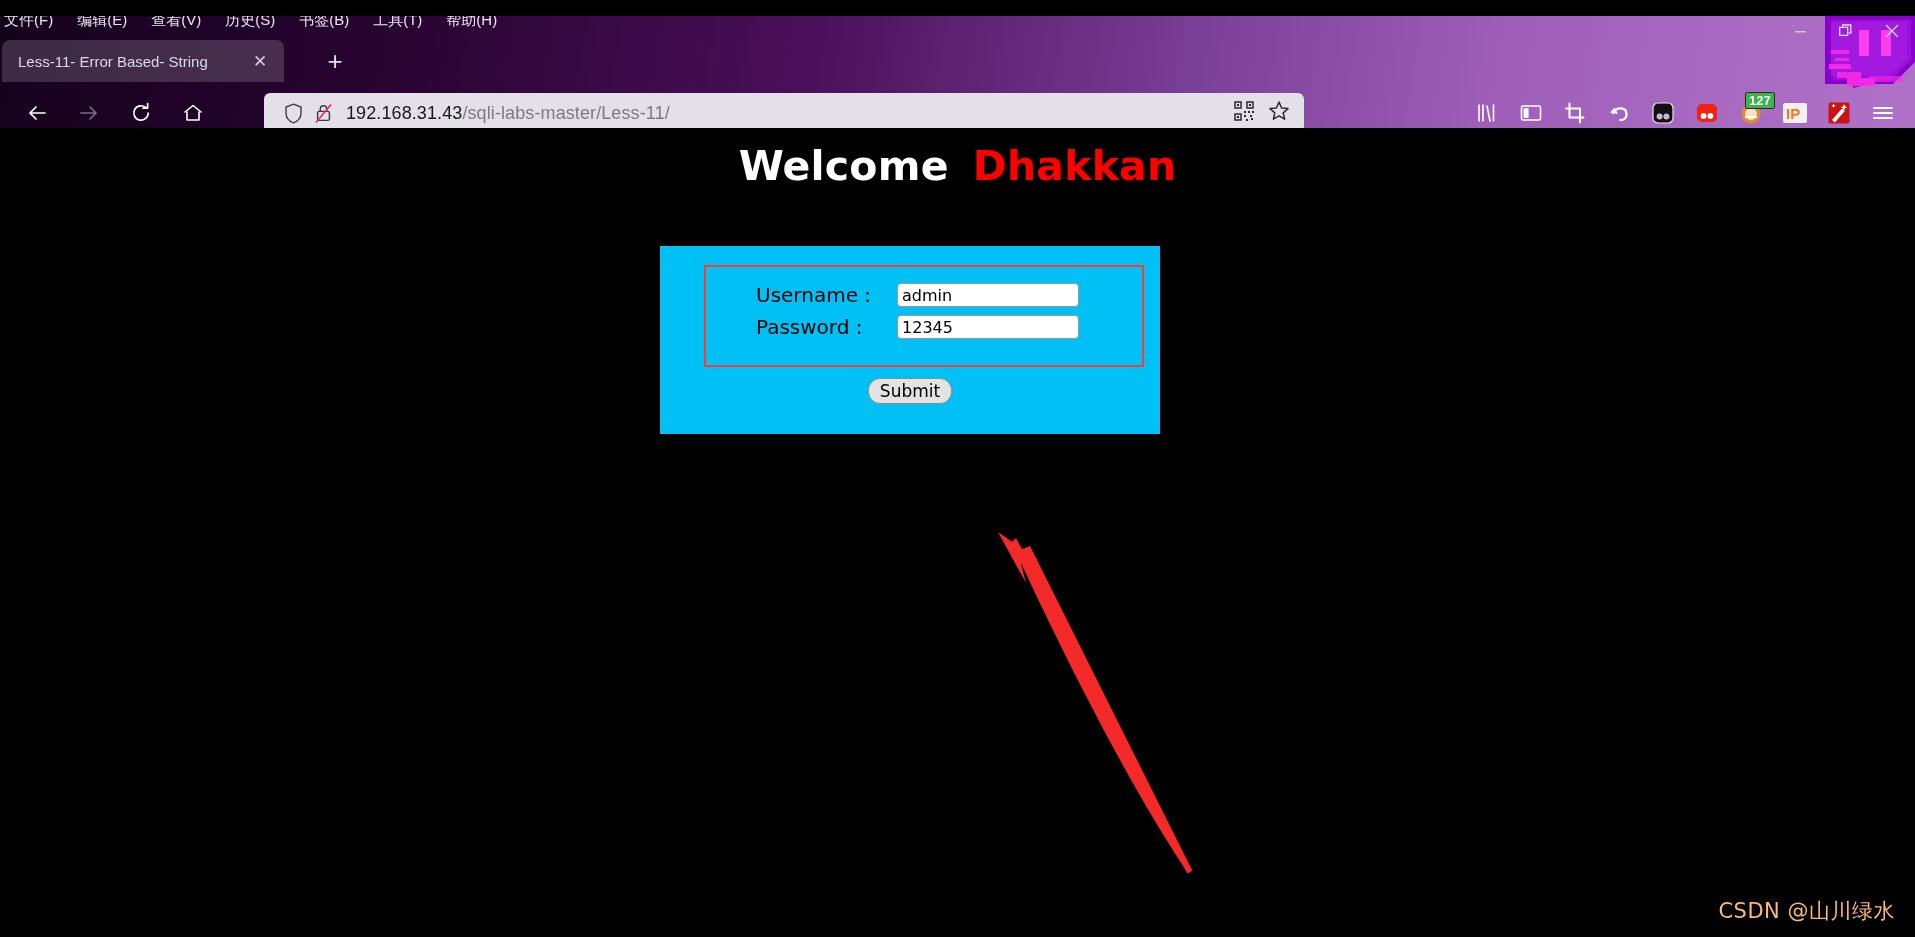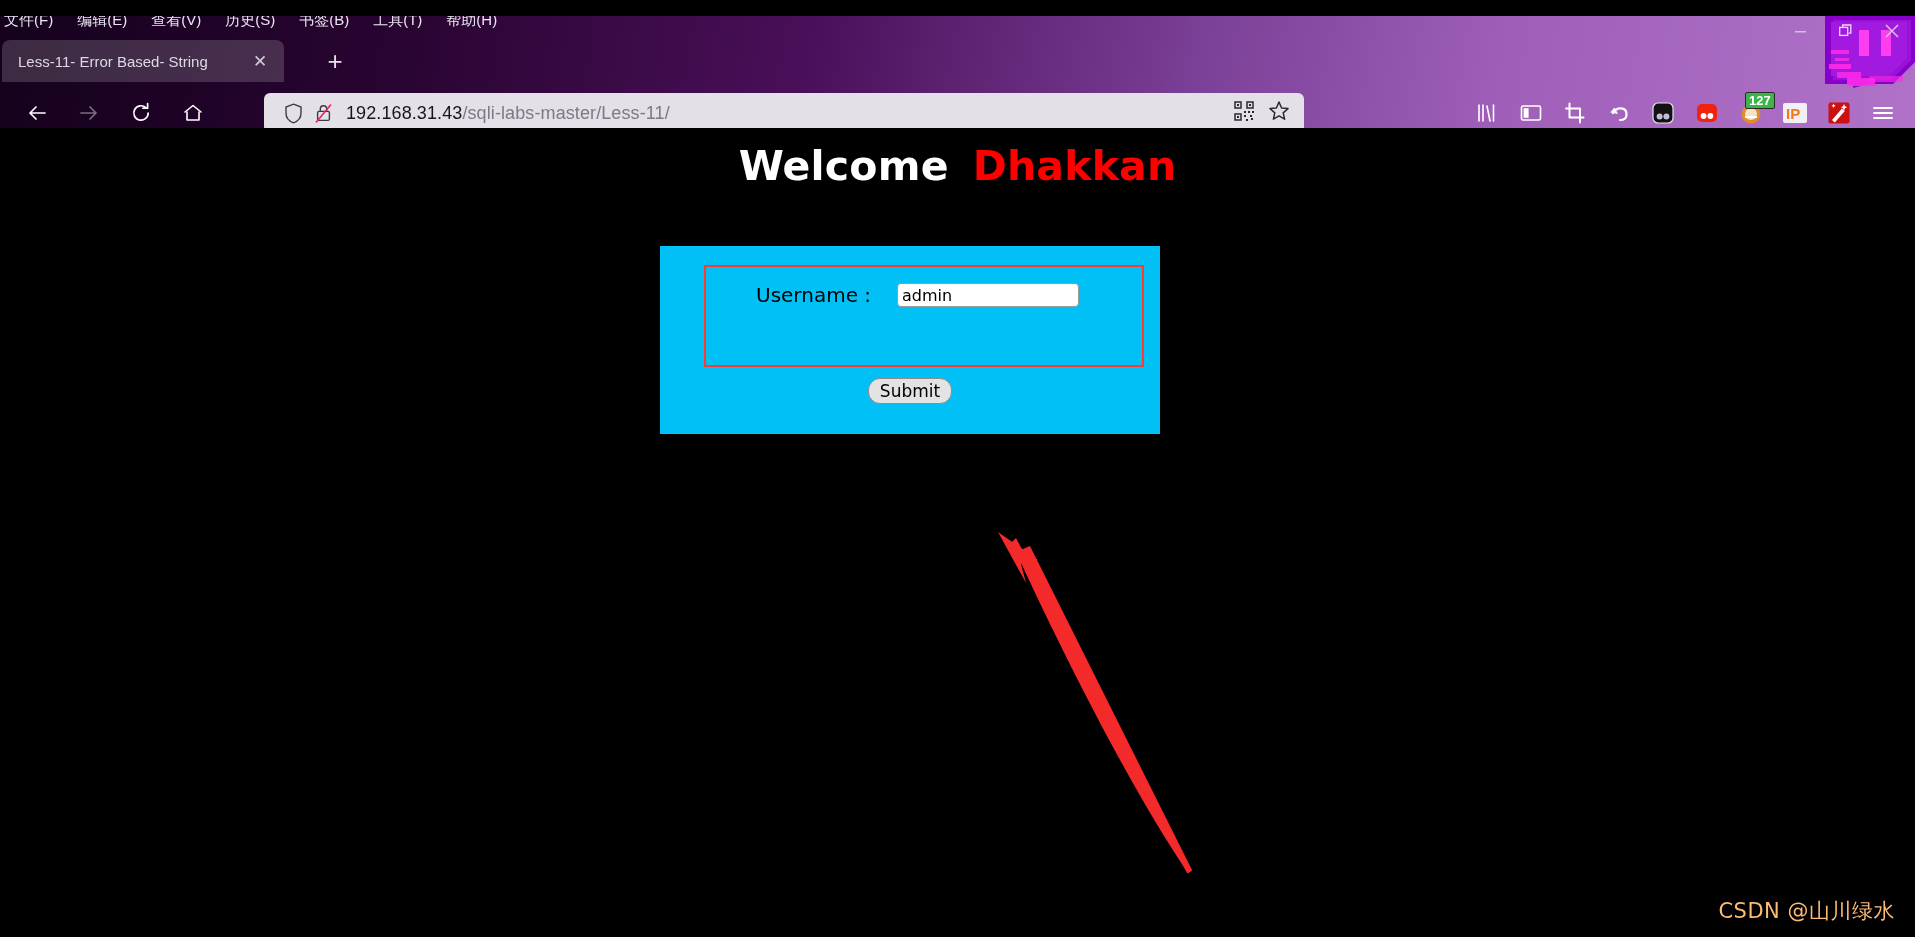--- a/index.html
+++ b/index.html
@@ -438,20 +438,24 @@
     </div>
 
     <div class="login-box">
       <div class="fieldset-red">
         <table class="form">
           <tbody>
               <tr>
             <td class="lbl">Username :</td>
             <td><input class="inp" type="text" value="admin" style=""></td>
           </tr>
+          <tr>
+            <td class="lbl">Password :</td>
+            <td><input class="inp" type="text" value="12345" style=""></td>
+          </tr>
         </tbody>
           </table>
       </div>
       <div class="submit-wrap">
         <button class="submit">Submit</button>
       </div>
     </div>
 
     <svg class="arrow-layer" viewBox="0 0 1915 809">
       <path d="M1188 745 L1012 414" stroke="#f42a2a" stroke-width="1.6" fill="none"></path>

